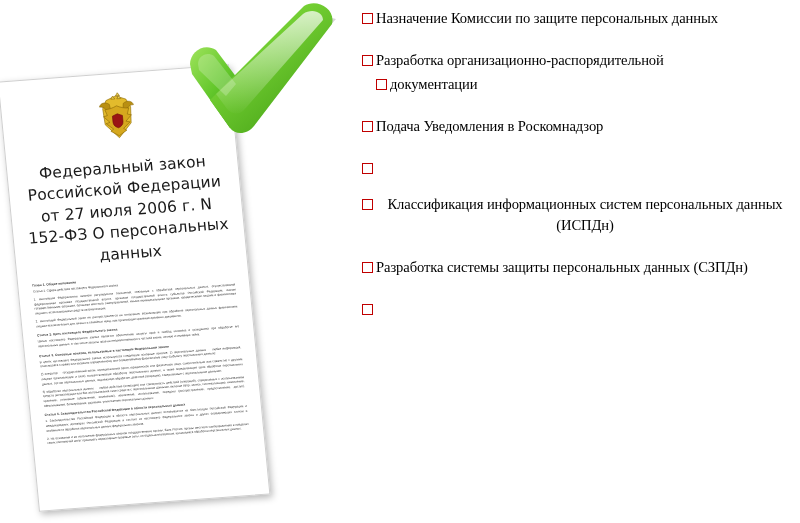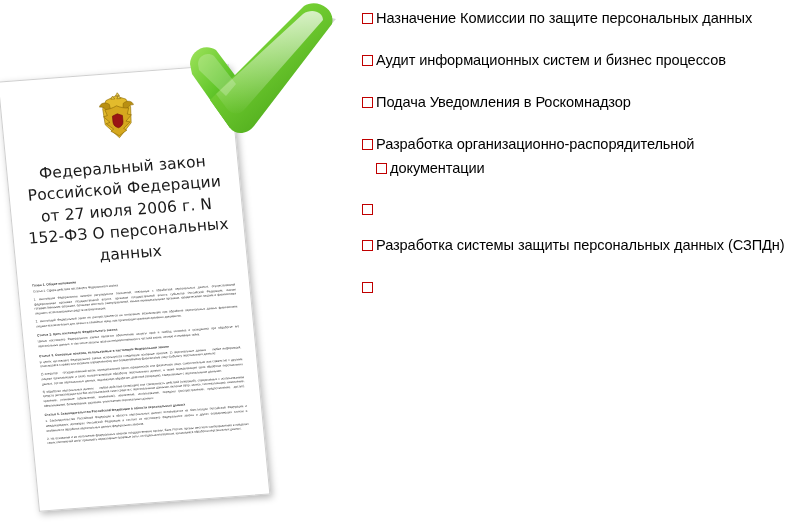--- a/index.html
+++ b/index.html
@@ -108,21 +108,21 @@
   .bullet-box {
     flex: 0 0 auto;
     width: 9px;
     height: 9px;
     border: 1.4px solid #c00000;
     background: #ffffff;
     margin-top: 5px;
     margin-right: 3px;
   }
   .bullet-text {
-    font-family: Liberation Sans, sans-serif;
+    font-family: Liberation Serif, serif;
     font-size: 14.6px;
     line-height: 1.5;
     color: #000000;
     letter-spacing: -0.1px;
     text-align: center;
   }
   
   .bullet-row.two-box .bullet-text { display: block; }
   .sub-line {
     display: flex;
@@ -215,45 +215,45 @@
   </div>
 </div>
 
 <div class="list">
 
   <div class="bullet-row">
     <span class="bullet-box"></span>
     <span class="bullet-text">Назначение Комиссии по защите персональных данных</span>
   </div>
 
-  <div class="bullet-row">
-    <span class="bullet-box"></span>
-    <span class="bullet-text">Аудит информационных систем и бизнес процессов</span>
-  </div>
-
-  <div class="bullet-row">
-    <span class="bullet-box"></span>
-    <span class="bullet-text">Подача Уведомления в Роскомнадзор</span>
-  </div>
 
   <div class="bullet-row two-box">
     <span class="bullet-box"></span>
     <span class="bullet-text">
       <span>Разработка организационно-распорядительной</span>
       <span class="sub-line">
         <span class="bullet-box"></span>
         <span>документации</span>
       </span>
     </span>
   </div>
 
   <div class="bullet-row">
     <span class="bullet-box"></span>
-  </div>
-
+    <span class="bullet-text">Подача Уведомления в Роскомнадзор</span>
+  </div>
+
+  <div class="bullet-row">
+    <span class="bullet-box"></span>
+  </div>
+
+  <div class="bullet-row">
+    <span class="bullet-box"></span>
+    <span class="bullet-text">Классификация информационных систем персональных данных (ИСПДн)</span>
+  </div>
 
   <div class="bullet-row">
     <span class="bullet-box"></span>
     <span class="bullet-text">Разработка системы защиты персональных данных (СЗПДн)</span>
   </div>
 
   <div class="bullet-row">
     <span class="bullet-box"></span>
   </div>
 

